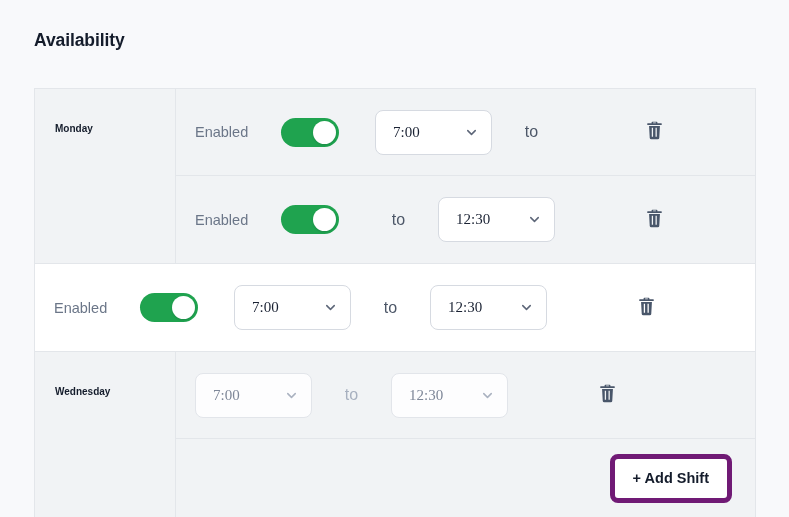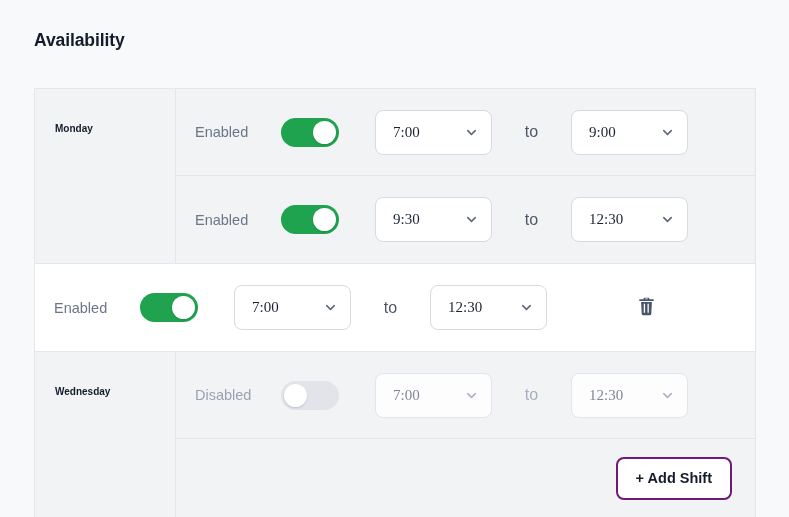--- a/index.html
+++ b/index.html
@@ -180,21 +180,21 @@
   
   .add-shift-row {
     display: flex;
     align-items: center;
     justify-content: flex-end;
     height: 80px;
     padding-right: 23px;
     border-bottom: 1px solid #e3e6ea;
   }
   .add-shift-btn {
-    border: 2px solid #701a75;
+    border: 5px solid #701a75;
     border-radius: 8px;
     background: #ffffff;
     font-family: "Liberation Sans", sans-serif;
     font-size: 14.5px;
     font-weight: bold;
     color: #141c2b;
     padding: 12px 18px;
     cursor: pointer;
     line-height: 1;
   }
@@ -225,28 +225,20 @@
             <span class="value">7:00</span>
             <span class="chev">
               <svg width="15" height="15" viewBox="0 0 24 24" fill="none" stroke="#5d6678" stroke-width="2.4" stroke-linecap="round" stroke-linejoin="round">
                 <polyline points="6 9 12 15 18 9"></polyline>
               </svg>
             </span>
           </div>
 
           <span class="to-label">to</span>
 
-          <div class="time-select">
-            <span class="value">9:00</span>
-            <span class="chev">
-              <svg width="15" height="15" viewBox="0 0 24 24" fill="none" stroke="#5d6678" stroke-width="2.4" stroke-linecap="round" stroke-linejoin="round">
-                <polyline points="6 9 12 15 18 9"></polyline>
-              </svg>
-            </span>
-          </div>
 
           <div class="trash-wrap">
             <button class="trash-btn">
               <span>
                 <svg width="17" height="19" viewBox="0 0 20 22" fill="#49566a">
                   <path d="M7.4 0.6h5.2a.8.8 0 0 1 .8.8v1.2h4.4a.9.9 0 0 1 0 1.8H2.2a.9.9 0 0 1 0-1.8h4.4V1.4a.8.8 0 0 1 .8-.8zm1 2h3.2v-.9H8.4v.9z"></path>
                   <path d="M3.6 5.6h12.8l-.8 14.1a1.8 1.8 0 0 1-1.8 1.7H6.2a1.8 1.8 0 0 1-1.8-1.7L3.6 5.6zm3.2 2.3v10.5h1.5V7.9H6.8zm4.4 0v10.5h1.5V7.9h-1.5z"></path>
                 </svg>
               </span>
             </button>
@@ -254,28 +246,20 @@
         </div>
 
         <div class="shift-row">
           <div class="toggle-group">
             <span class="toggle-label">Enabled</span>
             <div class="toggle">
               <span class="knob"></span>
             </div>
           </div>
 
-          <div class="time-select">
-            <span class="value">9:30</span>
-            <span class="chev">
-              <svg width="15" height="15" viewBox="0 0 24 24" fill="none" stroke="#5d6678" stroke-width="2.4" stroke-linecap="round" stroke-linejoin="round">
-                <polyline points="6 9 12 15 18 9"></polyline>
-              </svg>
-            </span>
-          </div>
 
           <span class="to-label">to</span>
 
           <div class="time-select">
             <span class="value">12:30</span>
             <span class="chev">
               <svg width="15" height="15" viewBox="0 0 24 24" fill="none" stroke="#5d6678" stroke-width="2.4" stroke-linecap="round" stroke-linejoin="round">
                 <polyline points="6 9 12 15 18 9"></polyline>
               </svg>
             </span>
@@ -339,26 +323,20 @@
           </div>
         </div>
       </div>
     </div>
 
     <div class="day-group">
       <div class="day-cell">Wednesday</div>
 
       <div class="shift-list">
         <div class="shift-row">
-          <div class="toggle-group">
-            <span class="toggle-label is-disabled">Disabled</span>
-            <div class="toggle off">
-              <span class="knob"></span>
-            </div>
-          </div>
 
           <div class="time-select is-disabled">
             <span class="value">7:00</span>
             <span class="chev">
               <svg width="15" height="15" viewBox="0 0 24 24" fill="none" stroke="#aab2c0" stroke-width="2.4" stroke-linecap="round" stroke-linejoin="round">
                 <polyline points="6 9 12 15 18 9"></polyline>
               </svg>
             </span>
           </div>
 

